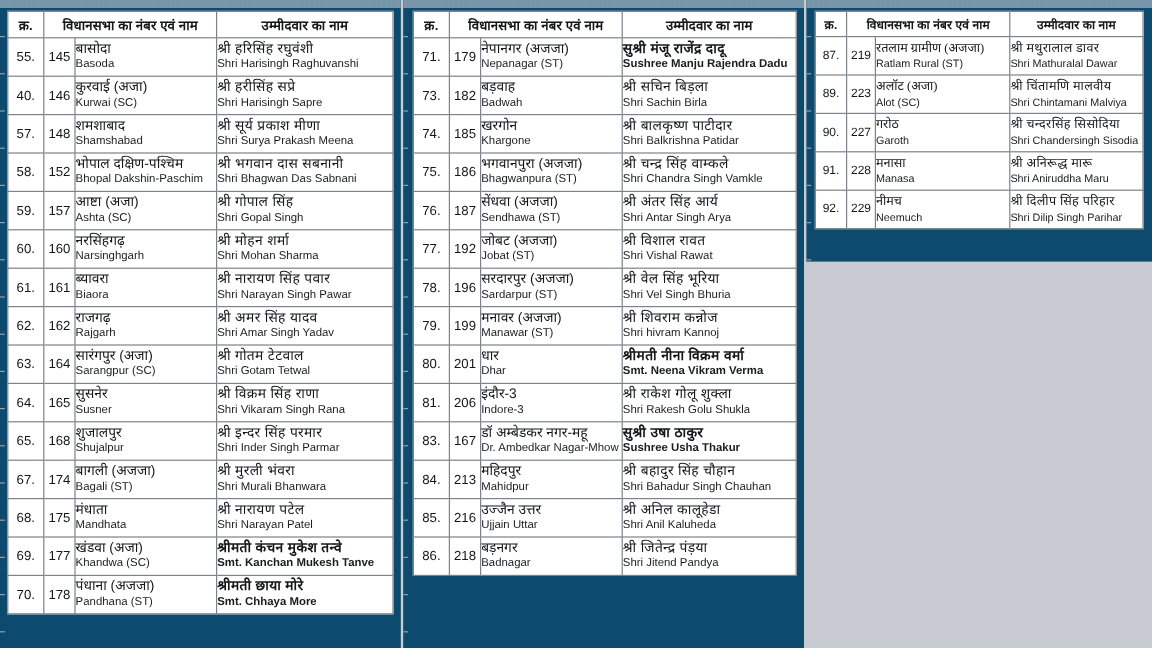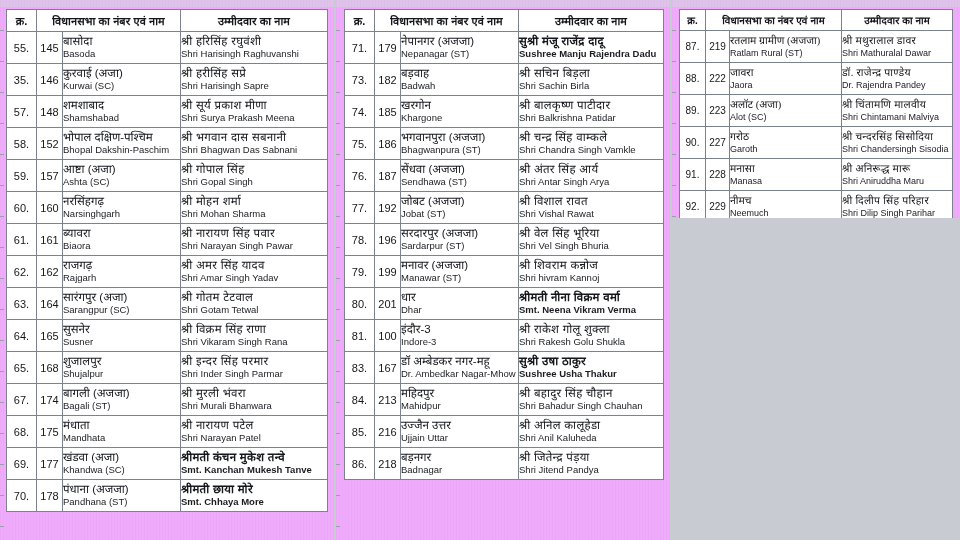--- a/index.html
+++ b/index.html
@@ -3,21 +3,21 @@
 <meta charset="utf-8">
 <title>Candidate List</title>
 <style>
   html,body{margin:0;padding:0;}
   body{
     width:960px;height:540px;overflow:hidden;
     background:#c8ccd2;
     font-family:"Liberation Sans","DejaVu Sans",sans-serif;
     position:relative;
   }
-  .page{position:absolute;top:0;background:#f0abfc;overflow:hidden;}
+  .page{position:absolute;top:0;background:#0c4a6e;overflow:hidden;}
   .page::before{
     content:"";position:absolute;inset:0;pointer-events:none;
     background:
       repeating-linear-gradient(90deg, rgba(0,0,0,0.018) 0 1px, rgba(0,0,0,0) 1px 3px),
       linear-gradient(180deg, rgba(210,214,220,0.55) 0 7px, rgba(255,255,255,0) 7px);
   }
   #page-1{left:0;width:334px;height:540px;}
   #page-2{left:336px;width:334px;height:540px;}
   #page-3{left:672px;width:288px;height:218px;}
 
@@ -129,21 +129,21 @@
           <td class="ac">
             <span class="hi">बासोदा</span>
             <span class="en">Basoda</span>
           </td>
           <td class="cand">
             <span class="hi">श्री हरिसिंह रघुवंशी</span>
             <span class="en">Shri Harisingh Raghuvanshi</span>
           </td>
         </tr>
         <tr>
-          <td class="sn">35.</td>
+          <td class="sn">40.</td>
           <td class="no">146</td>
           <td class="ac">
             <span class="hi">कुरवाई (अजा)</span>
             <span class="en">Kurwai (SC)</span>
           </td>
           <td class="cand">
             <span class="hi">श्री हरीसिंह सप्रे</span>
             <span class="en">Shri Harisingh Sapre</span>
           </td>
         </tr>
@@ -445,21 +445,21 @@
             <span class="hi">धार</span>
             <span class="en">Dhar</span>
           </td>
           <td class="cand">
             <span class="hi">श्रीमती नीना विक्रम वर्मा</span>
             <span class="en">Smt. Neena Vikram Verma</span>
           </td>
         </tr>
         <tr>
           <td class="sn">81.</td>
-          <td class="no">100</td>
+          <td class="no">206</td>
           <td class="ac">
             <span class="hi">इंदौर-3</span>
             <span class="en">Indore-3</span>
           </td>
           <td class="cand">
             <span class="hi">श्री राकेश गोलू शुक्ला</span>
             <span class="en">Shri Rakesh Golu Shukla</span>
           </td>
         </tr>
         <tr class="bold">
@@ -545,32 +545,20 @@
           <td class="ac">
             <span class="hi">रतलाम ग्रामीण (अजजा)</span>
             <span class="en">Ratlam Rural (ST)</span>
           </td>
           <td class="cand">
             <span class="hi">श्री मथुरालाल डावर</span>
             <span class="en">Shri Mathuralal Dawar</span>
           </td>
         </tr>
         <tr>
-          <td class="sn">88.</td>
-          <td class="no">222</td>
-          <td class="ac">
-            <span class="hi">जावरा</span>
-            <span class="en">Jaora</span>
-          </td>
-          <td class="cand">
-            <span class="hi">डॉ. राजेन्द्र पाण्डेय</span>
-            <span class="en">Dr. Rajendra Pandey</span>
-          </td>
-        </tr>
-        <tr>
           <td class="sn">89.</td>
           <td class="no">223</td>
           <td class="ac">
             <span class="hi">अलॉट (अजा)</span>
             <span class="en">Alot (SC)</span>
           </td>
           <td class="cand">
             <span class="hi">श्री चिंतामणि मालवीय</span>
             <span class="en">Shri Chintamani Malviya</span>
           </td>

